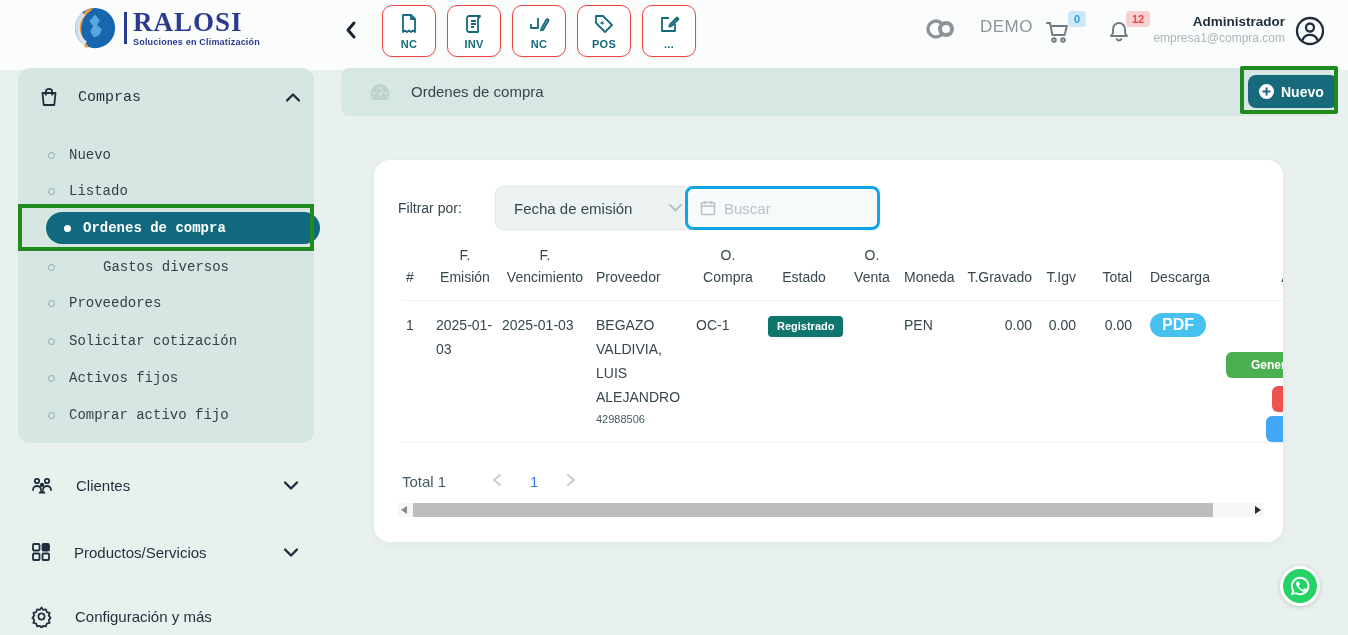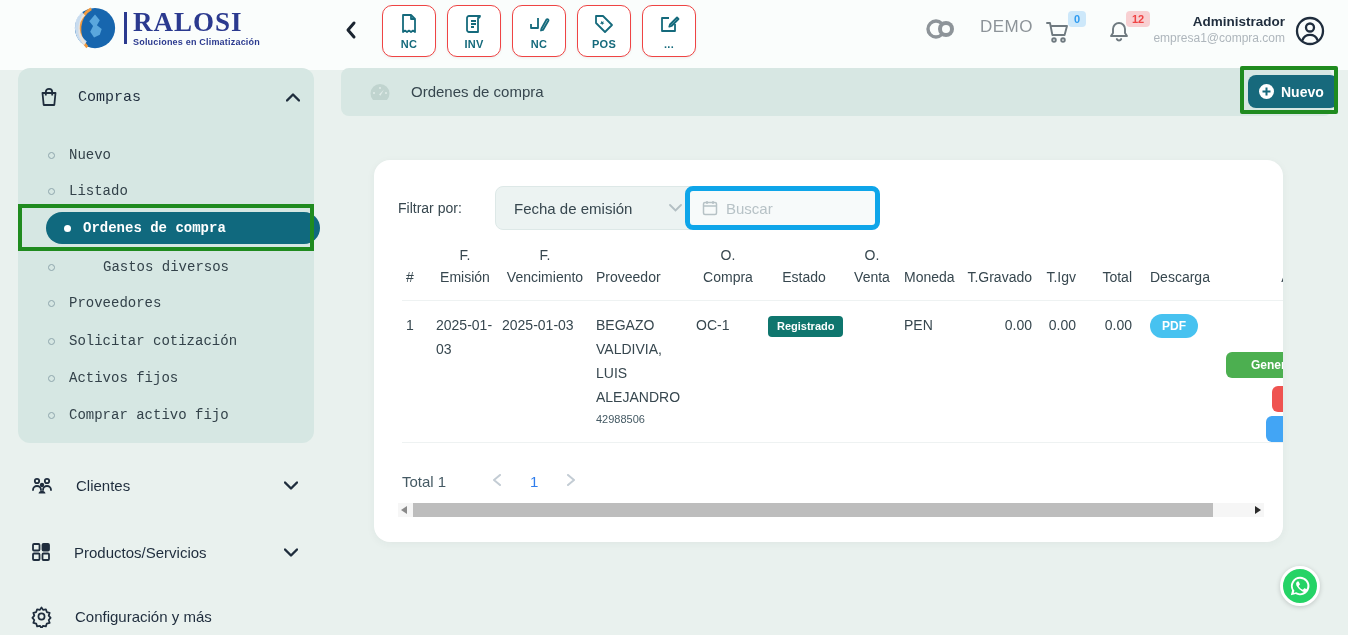--- a/index.html
+++ b/index.html
@@ -71,37 +71,37 @@
   .card { position:absolute; left:374px; top:160px; width:909px; height:382px; background:#fff;
           border-radius:16px; overflow:hidden; box-shadow:0 2px 8px rgba(40,60,60,.05); }
   .filter-bar { position:absolute; left:24px; top:26px; height:44px; display:flex; align-items:center; }
   .filter-label { font-size:14px; color:#37474f; }
   .dropdown { position:absolute; left:97px; top:0; width:202px; height:44px; background:#ecf3f2;
               border:1px solid #dde8e7; border-radius:8px; display:flex; align-items:center;
               padding:0 14px 0 18px; cursor:pointer; }
   .dropdown .val { font-size:15px; color:#37474f; }
   .dropdown .chev { margin-left:auto; }
   .searchbox { position:absolute; left:311px; top:0; width:195px; height:44px; background:#f7fafa;
-               border:5px solid #0ea5e9; border-radius:8px; display:flex; align-items:center; padding:0 12px; gap:8px; }
+               border:3px solid #0ea5e9; border-radius:8px; display:flex; align-items:center; padding:0 12px; gap:8px; }
   .searchbox input { border:none; outline:none; background:transparent; font-size:15px; width:120px;
                      color:#37474f; font-family:inherit; }
   .searchbox input::placeholder { color:#b7c2c6; }
 
   table.grid { position:absolute; left:28px; top:84px; width:974px; border-collapse:collapse; table-layout:fixed; }
   .grid th { font-size:14px; font-weight:400; color:#37474f; vertical-align:bottom;
              padding:0 4px 12px; border-bottom:1px solid #eef2f2; text-align:left; line-height:22px; }
   .grid td { font-size:14px; color:#37474f; vertical-align:top; padding:12px 4px 16px;
              border-bottom:1px solid #eef2f2; line-height:24px; text-align:left; }
   .cc { text-align:center !important; }
   .cr { text-align:right !important; }
   .ind { padding-left:14px !important; }
   .prov-doc { font-size:11px; color:#455a64; margin-top:3px; line-height:14px; }
   .status { display:inline-block; background:#0f766e; color:#fff; font-size:11px; font-weight:bold;
             padding:4px 9px; border-radius:4px; line-height:13px; cursor:default; }
-  .pdf { display:inline-block; background:#47c2f0; color:#fff; font-size:12px; font-weight:bold;
+  .pdf { display:inline-block; background:#47c2f0; color:#fff; font-size:16px; font-weight:bold;
          padding:5px 12px; border-radius:14px; line-height:14px; cursor:pointer; }
   .act { position:absolute; color:#fff; font-size:12px; font-weight:bold; border:none; border-radius:6px;
          height:26px; padding:0 25px; cursor:pointer; font-family:inherit; }
   .act-generar { left:852px; top:192px; width:80px; background:#4caf50; text-align:left; }
   .act-red     { left:898px; top:226px; width:60px; background:#ef5350; }
   .act-blue    { left:892px; top:256px; width:60px; background:#42a5f5; text-align:left; }
 
   .pagination { position:absolute; left:28px; top:312px; display:flex; align-items:center; gap:0; }
   .pg-total { font-size:15px; color:#455a64; margin-right:34px; }
   .pg-arrow { width:34px; text-align:center; cursor:pointer; }

